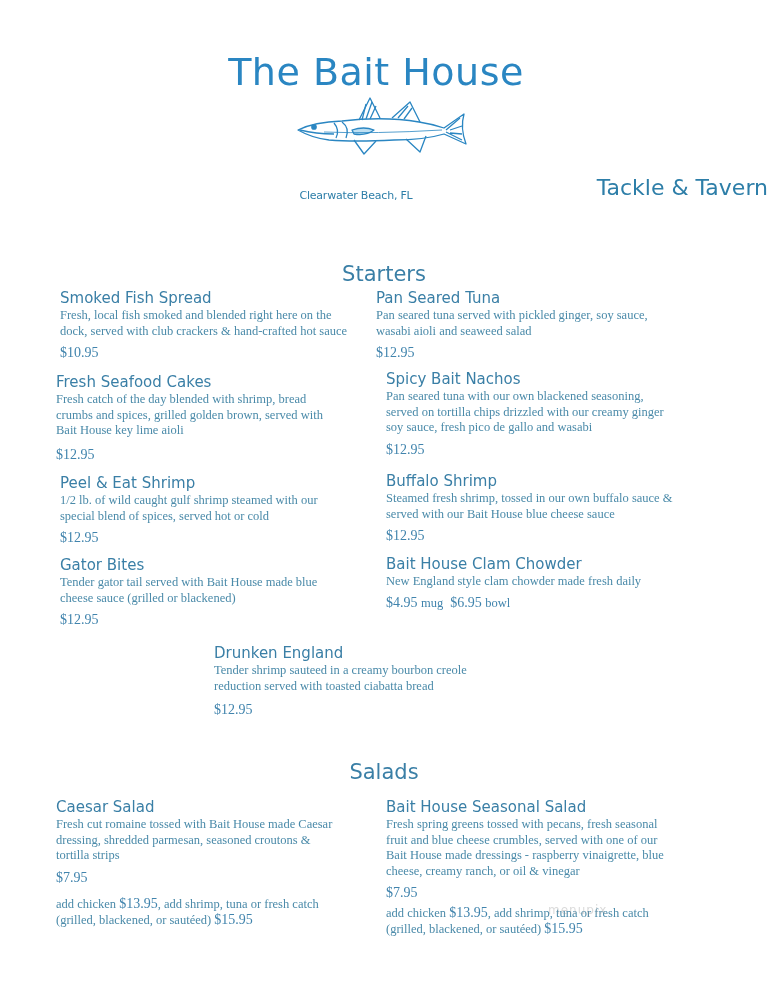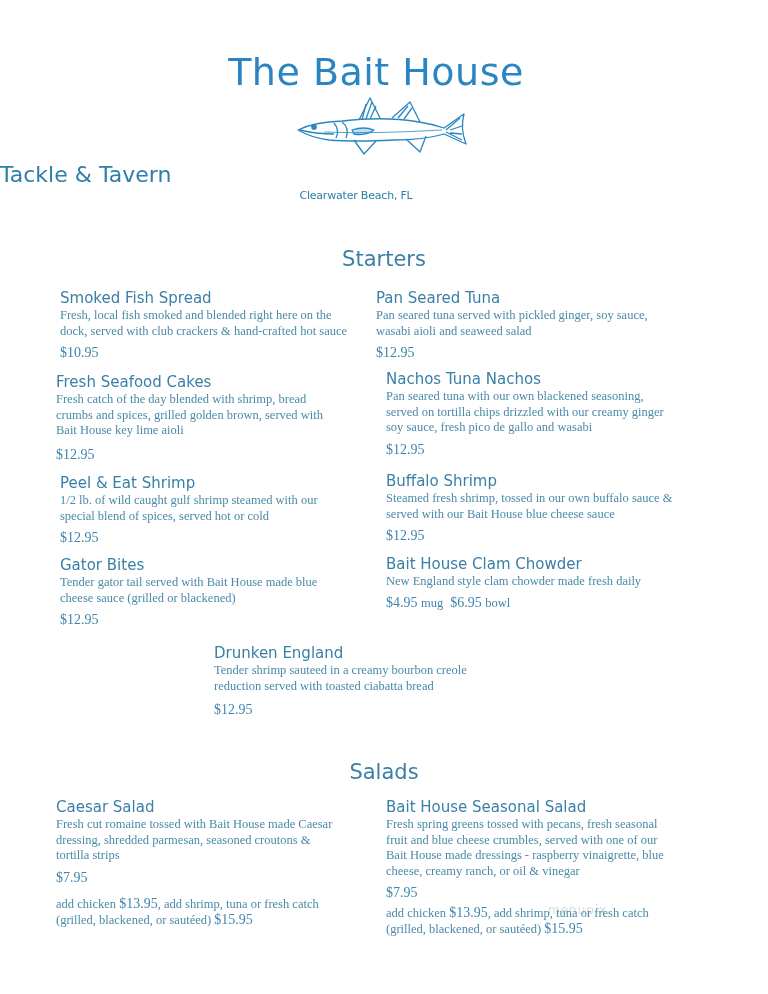--- a/index.html
+++ b/index.html
@@ -2,21 +2,21 @@
 <html><head>
 <meta charset="utf-8">
 <style>
   html, body { margin: 0; padding: 0; background: #ffffff; }
   body { width: 768px; height: 994px; position: relative; overflow: hidden;
          font-family: "Liberation Serif", "DejaVu Serif", serif; color: #3d7f9e; }
   .brand-title { position: absolute; left: 0; width: 752px; top: 50px; text-align: center;
                  font-family: "DejaVu Sans", sans-serif; font-weight: normal;
                  font-size: 38px; color: #2a86c2; letter-spacing: 0.5px; }
   .fish { position: absolute; left: 294px; top: 94px; width: 180px; height: 64px; }
-  .brand-sub { position: absolute; left: 0; width: 768px; top: 162px; text-align: left;
+  .brand-sub { position: absolute; left: 0; width: 768px; top: 175px; text-align: right;
                font-family: "DejaVu Sans", sans-serif; font-size: 22px; color: #2d7ea8; }
   .brand-loc { position: absolute; left: 0; width: 712px; top: 189px; text-align: center;
                font-family: "DejaVu Sans", sans-serif; font-size: 11px; color: #2d7ea8; letter-spacing: -0.2px; }
   .section-title { position: absolute; left: 0; width: 768px; text-align: center;
                    font-family: "DejaVu Sans", sans-serif; font-size: 21px; color: #3a7fa6; }
   .item { position: absolute; text-align: left; }
   .item-name { font-family: "DejaVu Sans", sans-serif; font-size: 15px; color: #3a7fa6; line-height: 20px; }
   .item-desc { font-size: 12.5px; line-height: 15.5px; color: #4a8aa9; }
   .item-price { font-size: 14px; color: #4184ad; line-height: 20px; margin-top: 4px; }
   .item-price.gap { margin-top: 6px; }
@@ -46,42 +46,42 @@
     <path d="M112 45 L126 58 L132 42"></path>
     <path d="M152 36 L166 24 M152 38 L168 46 M156 36 L168 32 M156 39 L168 40"></path>
     <circle cx="20" cy="33" r="2.2" fill="#2a86c2"></circle>
     <path d="M30 38 Q80 40 148 36" stroke-width="0.8"></path>
   </g>
 </svg>
 
 <div class="brand-sub">Tackle &amp; Tavern</div>
 <div class="brand-loc">Clearwater Beach, FL</div>
 
-<div class="section-title" style="top:247px;text-align:center;">Starters</div>
+<div class="section-title" style="top:262px;text-align:center;">Starters</div>
 
 <div class="item" style="left:60px; width:336px; top:288px;">
   <div class="item-name">Smoked Fish Spread</div>
   <div class="item-desc"><span>Fresh, local fish smoked and blended right here on the</span><br><span>dock, served with club crackers &amp; hand-crafted hot sauce</span></div>
   <div class="item-price">$10.95</div>
 </div>
 
 <div class="item" style="left:376px; width:336px; top:288px;">
   <div class="item-name">Pan Seared Tuna</div>
   <div class="item-desc"><span>Pan seared tuna served with pickled ginger, soy sauce,</span><br><span>wasabi aioli and seaweed salad</span></div>
   <div class="item-price">$12.95</div>
 </div>
 
 <div class="item" style="left:56px; width:340px; top:372px;">
   <div class="item-name">Fresh Seafood Cakes</div>
   <div class="item-desc"><span>Fresh catch of the day blended with shrimp, bread</span><br><span>crumbs and spices, grilled golden brown, served with</span><br><span>Bait House key lime aioli</span></div>
   <div class="item-price gap">$12.95</div>
 </div>
 
 <div class="item" style="left:386px; width:340px; top:369px;">
-  <div class="item-name">Nachos Tuna Nachos</div>
+  <div class="item-name">Spicy Bait Nachos</div>
   <div class="item-desc"><span>Pan seared tuna with our own blackened seasoning,</span><br><span>served on tortilla chips drizzled with our creamy ginger</span><br><span>soy sauce, fresh pico de gallo and wasabi</span></div>
   <div class="item-price">$12.95</div>
 </div>
 
 <div class="item" style="left:60px; width:336px; top:473px;">
   <div class="item-name">Peel &amp; Eat Shrimp</div>
   <div class="item-desc"><span>1/2 lb. of wild caught gulf shrimp steamed with our</span><br><span>special blend of spices, served hot or cold</span></div>
   <div class="item-price">$12.95</div>
 </div>
 

